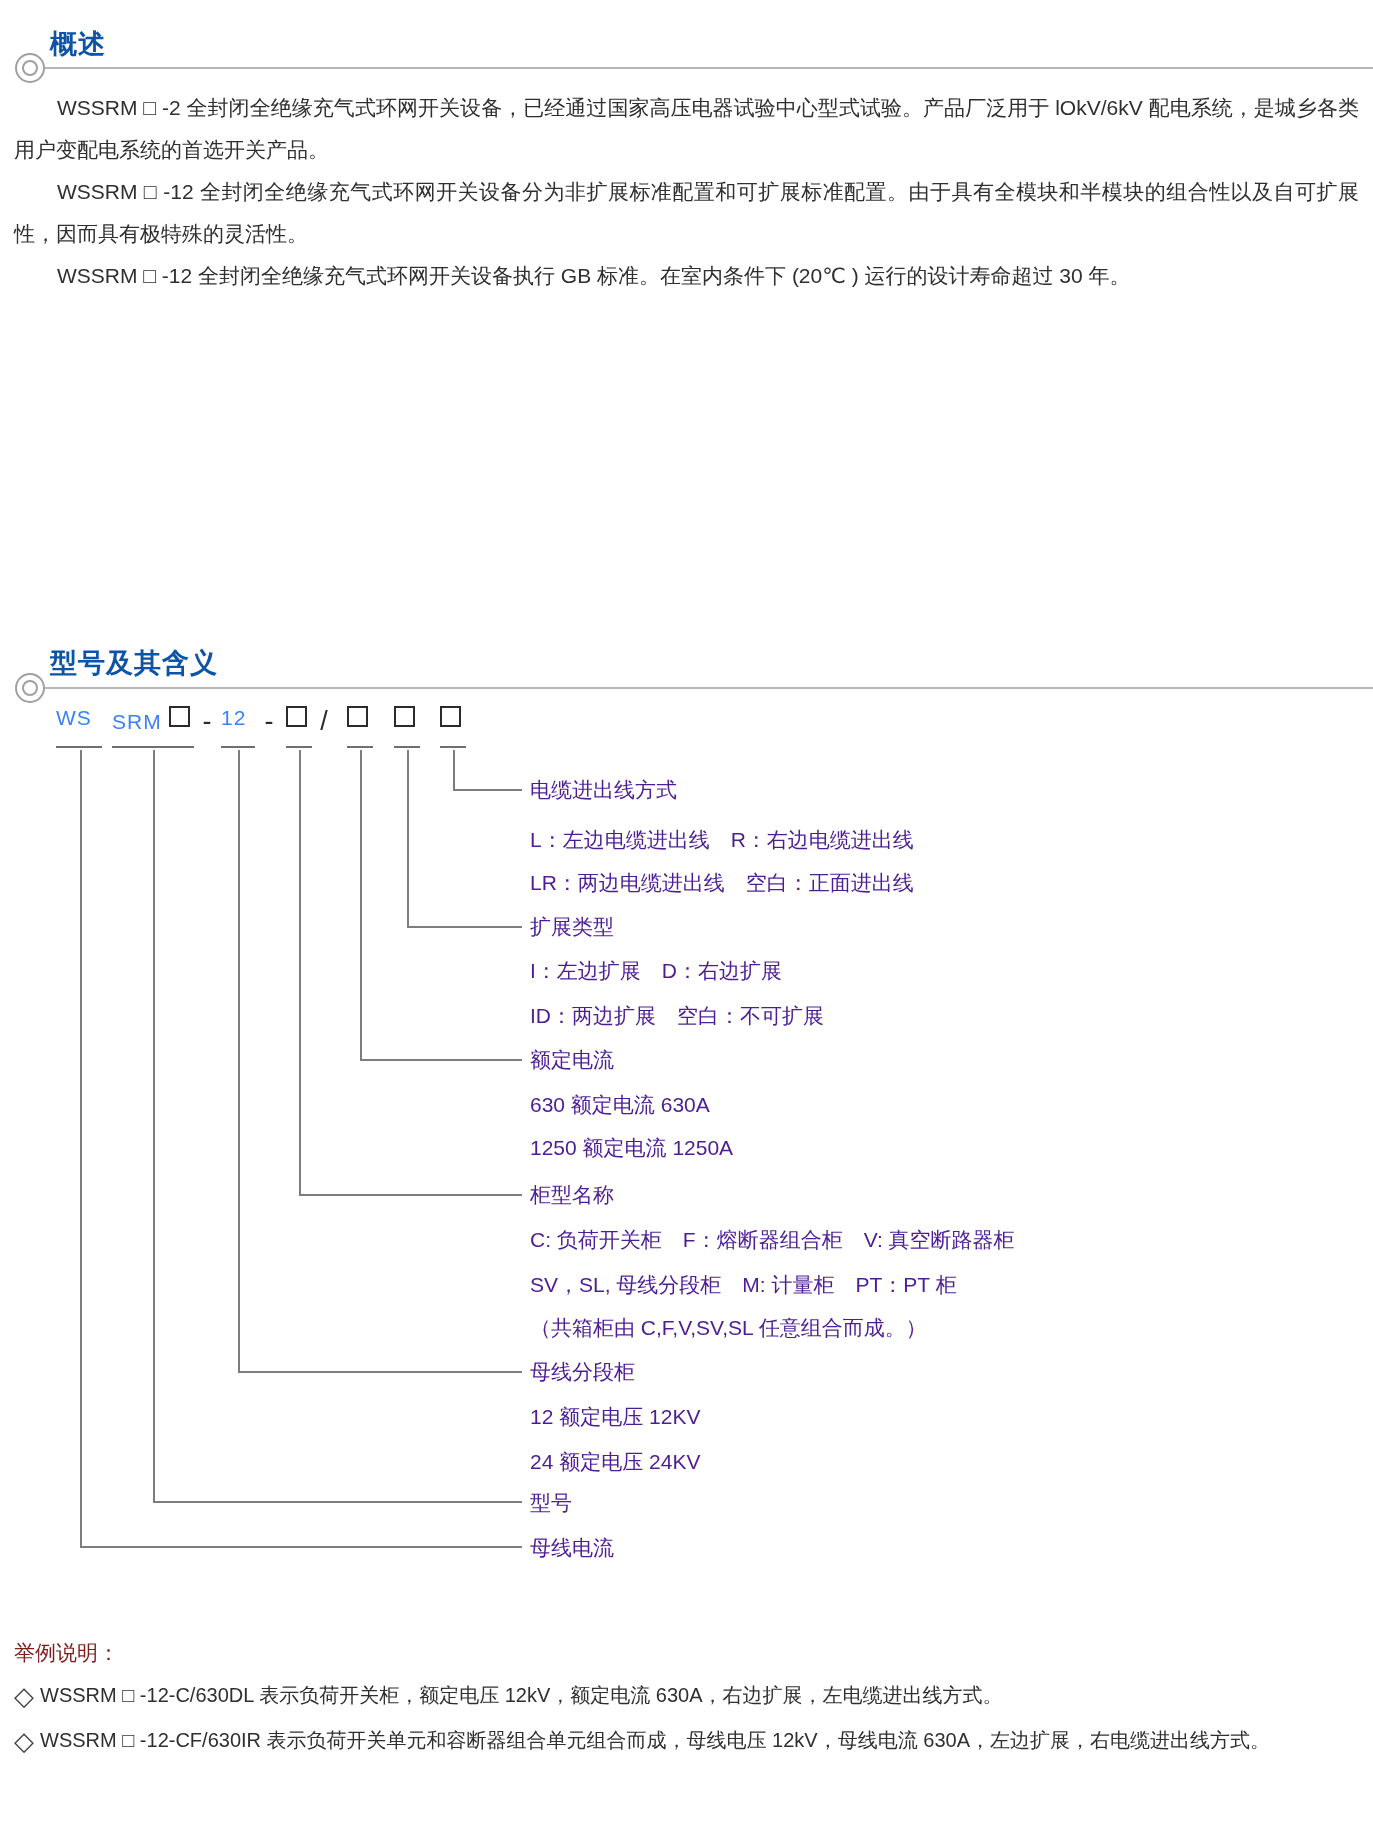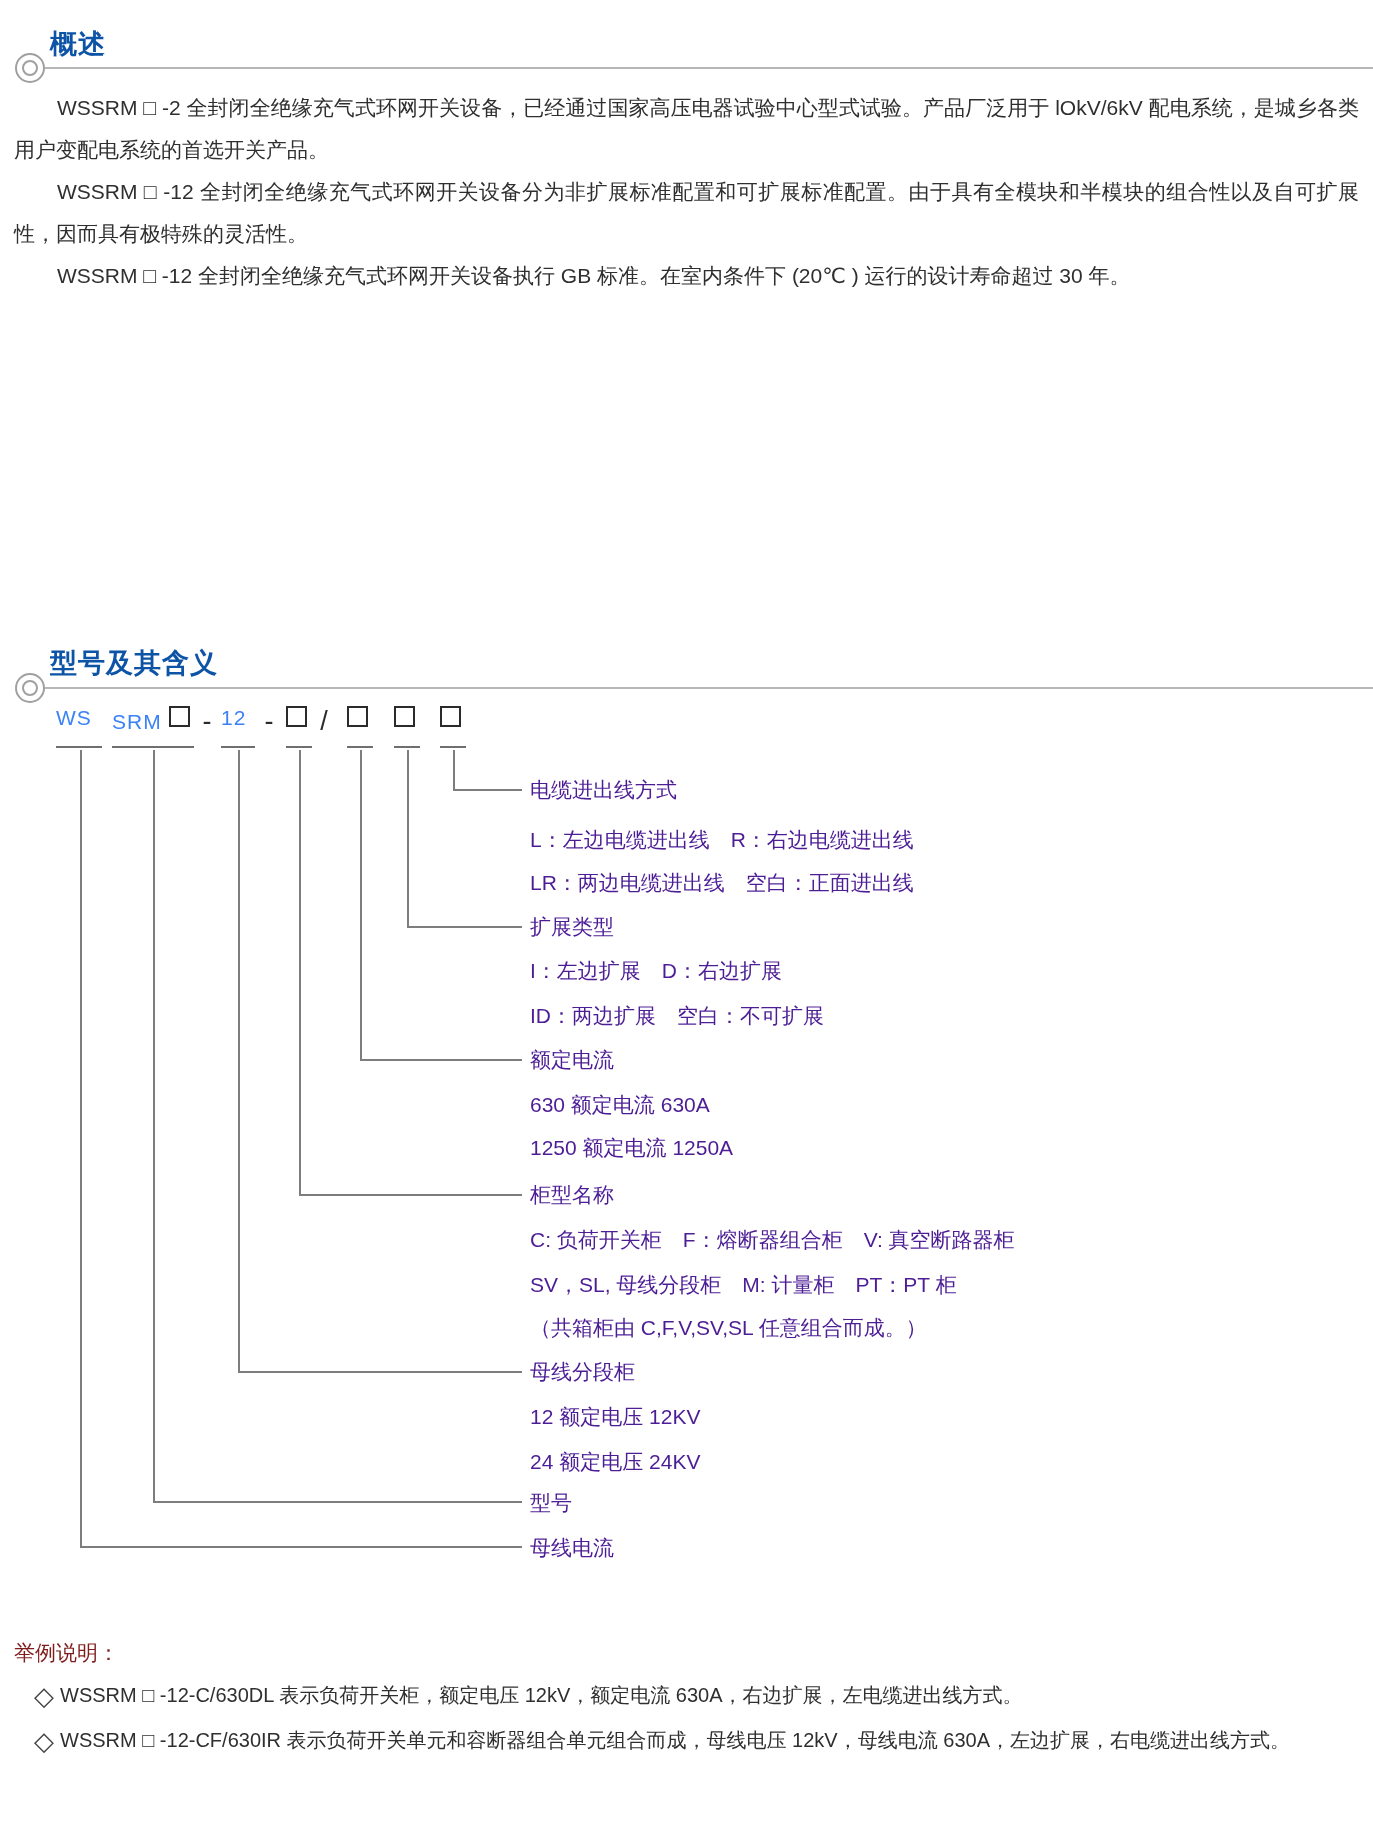--- a/index.html
+++ b/index.html
@@ -33,21 +33,21 @@
     text-align:left;font-size:21px;color:#3b82f6;letter-spacing:1px;
   }
   .sep{position:absolute;top:706px;height:40px;font-size:27px;color:#2b2b2b;text-align:center;}
   .box{display:inline-block;width:17px;height:17px;border:2px solid #2b2b2b;vertical-align:2px;}
   
   .conn{position:absolute;border-left:2px solid #7d7d7d;border-bottom:2px solid #7d7d7d;box-sizing:border-box;}
   
   .dlabel{position:absolute;left:530px;font-size:21px;line-height:30px;color:#4c1d95;white-space:nowrap;}
   
   .ex-head{position:absolute;left:14px;top:1638px;font-size:21px;line-height:30px;color:#7f1d1d;}
-  .ex-item{position:absolute;left:14px;white-space:nowrap;font-size:20px;color:#2f2f2f;line-height:32px;margin-left:20px;}
+  .ex-item{position:absolute;left:14px;white-space:nowrap;font-size:20px;color:#2f2f2f;line-height:32px;}
   .ex-item .diamond{font-size:26px;vertical-align:-3px;margin-right:6px;color:#444;}
 </style>
 </head>
 <body>
 
 <div class="page">
 
   <h2 class="sec-title" style="top:26px">概述</h2>
   <div class="ring" style="top:53px">
     <div class="ring-inner"></div>

